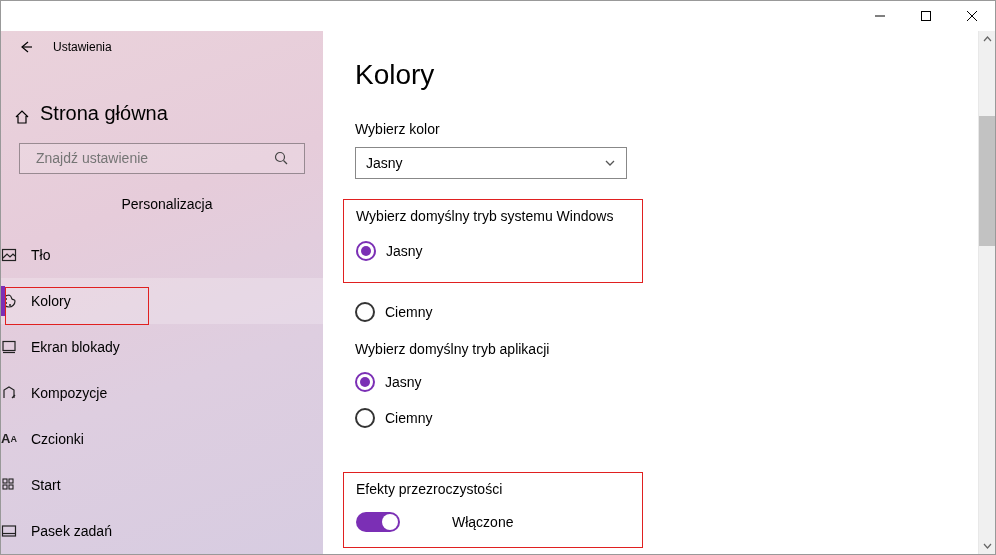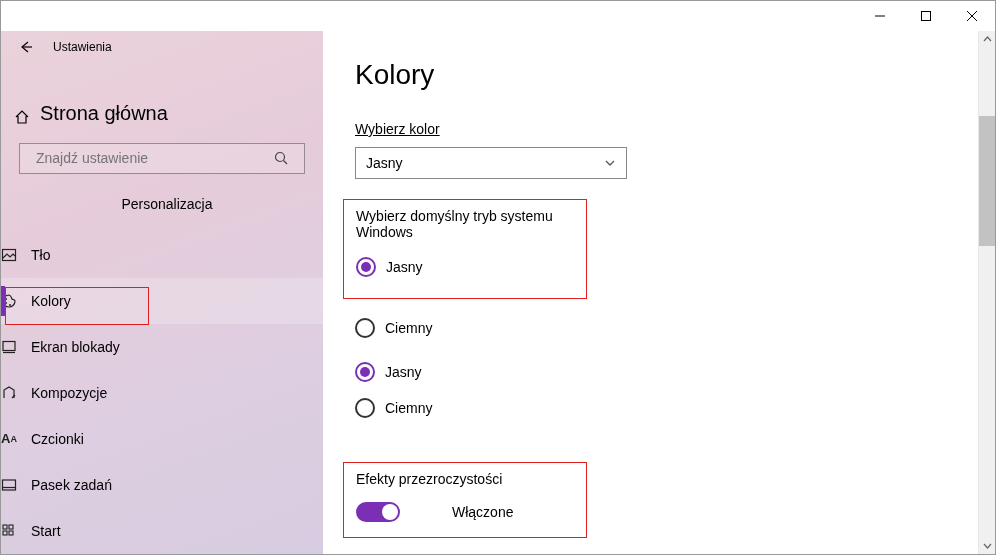--- a/index.html
+++ b/index.html
@@ -147,40 +147,39 @@
     color:#000;
   }
   h1.page-title {
     font-size: 28px;
     font-weight: 400;
     margin-bottom: 30px;
   }
   .section-label {
     font-size: 14px;
     margin-bottom: 10px;
-    text-decoration: underline;
   }
   .select-box {
     width: 272px;
     height: 32px;
     border:1px solid #888;
     display:flex;
     align-items:center;
     justify-content:space-between;
     padding: 0 10px;
     font-size:14px;
     margin-bottom: 20px;
   }
   .select-box .chev { font-size:12px; color:#555; }
 
   .group {
     padding: 8px 0 10px 12px;
     margin-bottom: 14px;
     margin-left: -12px;
-    width: 244px;
+    width: 300px;
   }
   .group.red { border:1px solid #e02020; }
   .group-title {
     font-size:14px;
     margin-bottom:12px;
   }
   .radio-row {
     display:flex;
     align-items:center;
     height:30px;
@@ -363,37 +362,37 @@
         </div>
 
         <div class="nav-item">
           <span class="nicon" style="font-size:13px;font-weight:600;">A<span style="font-size:9px;">A</span></span>
           <span>Czcionki</span>
         </div>
 
         <div class="nav-item">
           <span class="nicon">
             <svg width="16" height="16">
-                <rect x="1.5" y="3" width="13" height="10" fill="none" stroke="#222" stroke-width="1.2"></rect>
-                <line x1="1.5" y1="10.5" x2="14.5" y2="10.5" stroke="#222" stroke-width="1.2"></line>
-              </svg>
-          </span>
-          <span>Pasek zadań</span>
-        </div>
-
-        <div class="nav-item">
-          <span class="nicon">
-            <svg width="16" height="16">
               <rect x="2" y="2" width="4" height="4" fill="none" stroke="#222" stroke-width="1.1"></rect>
               <rect x="8" y="2" width="4" height="4" fill="none" stroke="#222" stroke-width="1.1"></rect>
               <rect x="2" y="8" width="4" height="4" fill="none" stroke="#222" stroke-width="1.1"></rect>
               <rect x="8" y="8" width="4" height="4" fill="none" stroke="#222" stroke-width="1.1"></rect>
             </svg>
           </span>
           <span>Start</span>
+        </div>
+
+        <div class="nav-item">
+          <span class="nicon">
+            <svg width="16" height="16">
+                <rect x="1.5" y="3" width="13" height="10" fill="none" stroke="#222" stroke-width="1.2"></rect>
+                <line x1="1.5" y1="10.5" x2="14.5" y2="10.5" stroke="#222" stroke-width="1.2"></line>
+              </svg>
+          </span>
+          <span>Pasek zadań</span>
         </div>
 
       </div>
 
       <div class="highlight-box" style="left:4px; top:256px; width:144px; height:38px;"></div>
     </div>
 
     <div class="content-wrap">
       <div class="content">
 
@@ -414,20 +413,21 @@
           <div class="radio-row">
             <span class="radio checked"></span>
             <span>Jasny</span>
           </div>
         </div>
         <div class="standalone-radio">
           <span class="radio"></span>
           <span>Ciemny</span>
         </div>
 
+        <div class="section-label">Wybierz domyślny tryb aplikacji</div>
         <div class="radio-row">
           <span class="radio checked"></span>
           <span>Jasny</span>
         </div>
         <div class="standalone-radio" style="margin-bottom:18px;">
           <span class="radio"></span>
           <span>Ciemny</span>
         </div>
 
         <div class="group red" style="padding-bottom:12px;margin-top:39px;">

